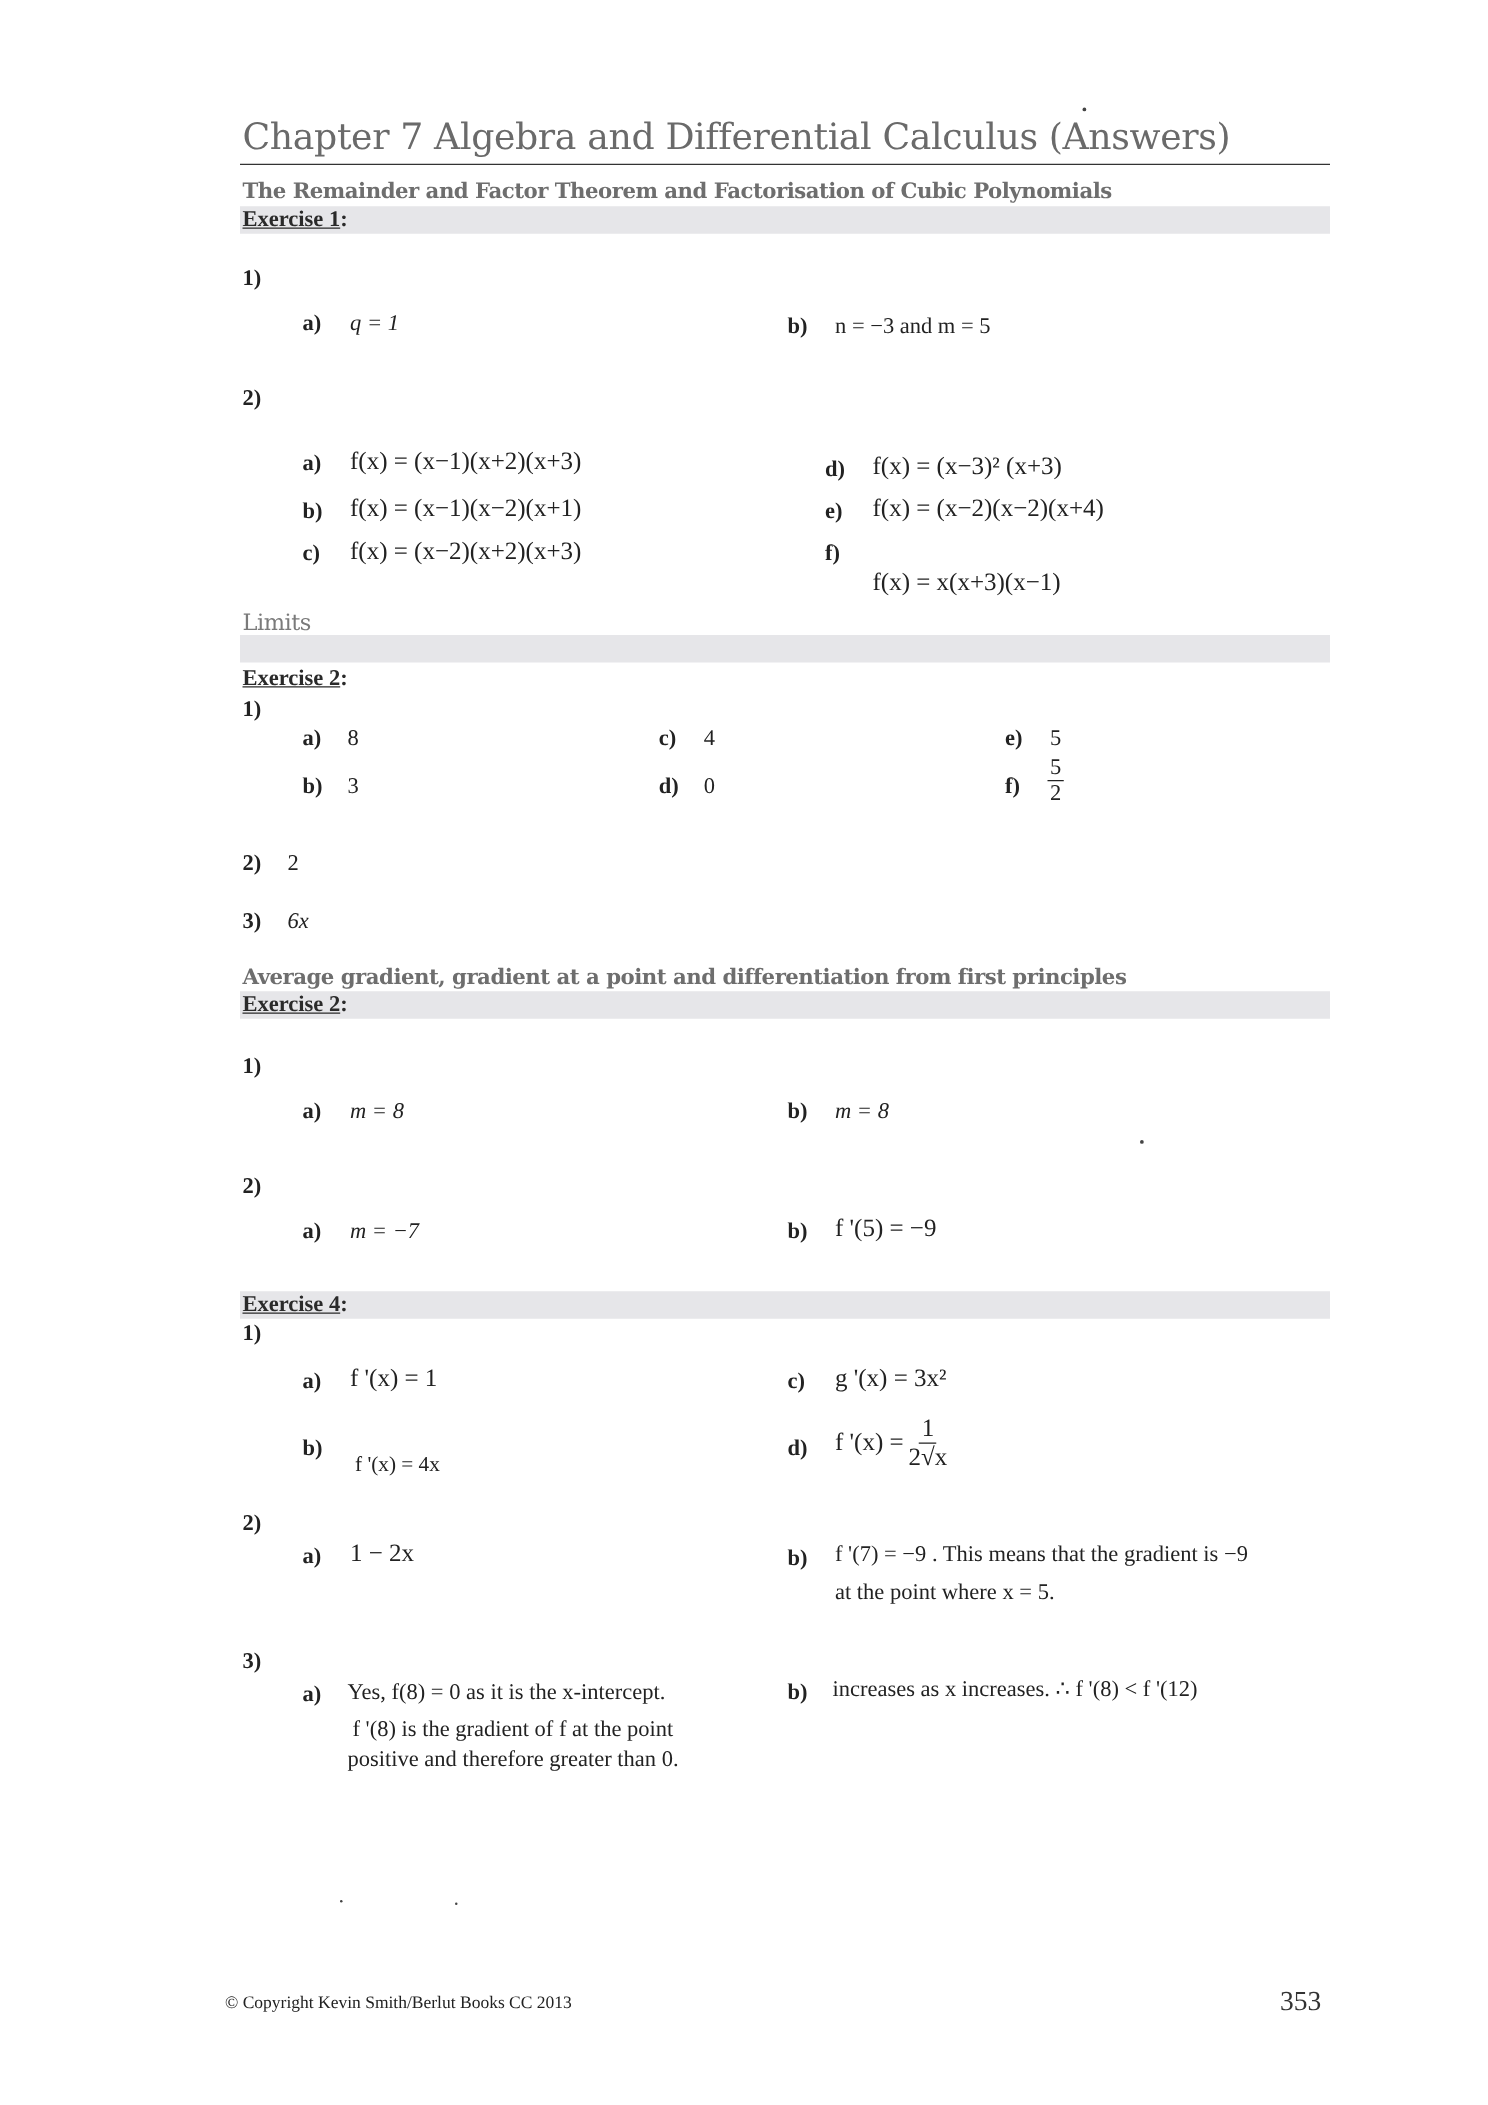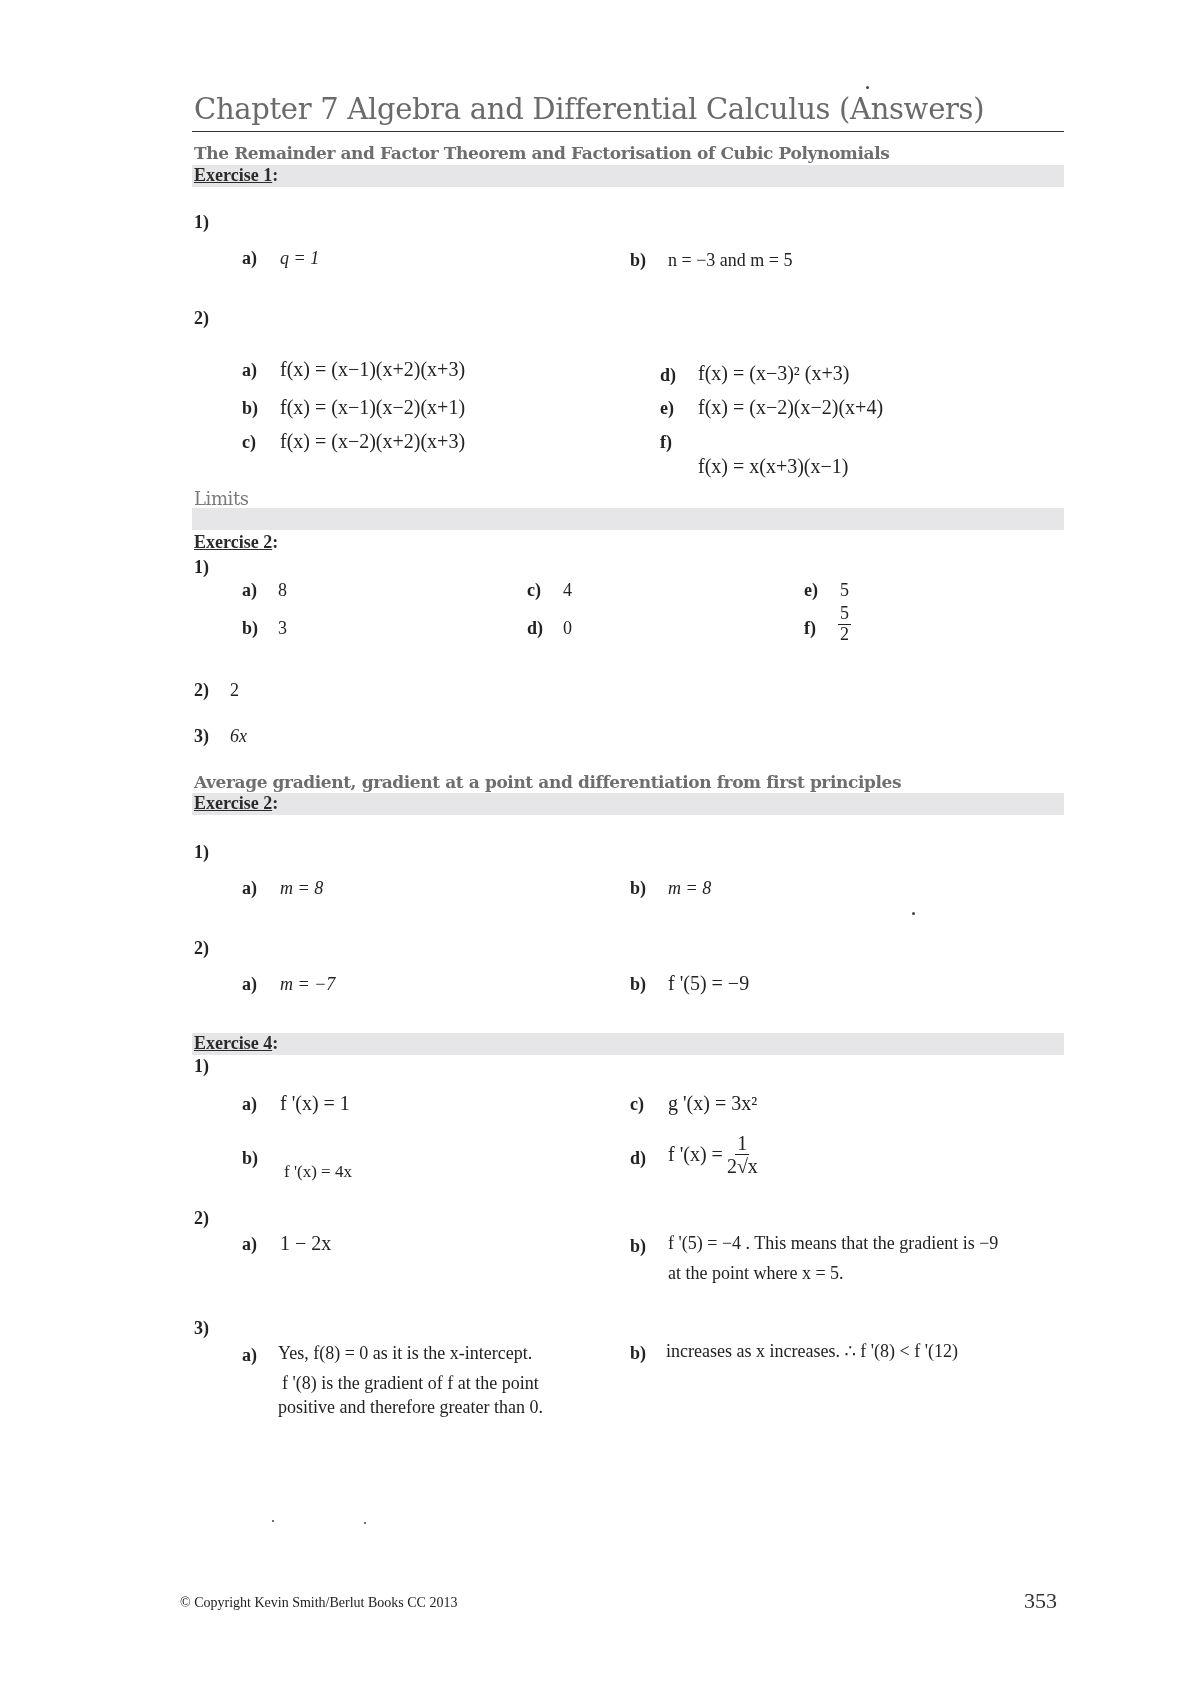--- a/index.html
+++ b/index.html
@@ -125,21 +125,21 @@
       <span class="num">1</span>
       <span>2√x</span>
     </span>
 </div>
 
 <div class="abs qnum" style="left:194px; top:1208px;">2)</div>
 <div class="abs lbl" style="left:242px; top:1234px;">a)</div>
 <div class="abs ans" style="left:280px; top:1232px; font-size:20px;">1 − 2x</div>
 <div class="abs lbl" style="left:630px; top:1236px;">b)</div>
 <div class="abs para" style="left:668px; top:1228px; white-space:nowrap;">
-  <div>f '(5) = −4 . This means that the gradient is −9</div>
+  <div>f '(7) = −9 . This means that the gradient is −9</div>
   <div>at the point where  x = 5.</div>
 </div>
 
 <div class="abs qnum" style="left:194px; top:1318px;">3)</div>
 <div class="abs lbl" style="left:242px; top:1345px;">a)</div>
 <div class="abs para" style="left:278px; top:1338px; white-space:nowrap;">
   <div>Yes,  f(8) = 0  as it is the x-intercept.</div>
   <div style="padding-left:4px;">f '(8)  is the gradient of  f  at the point</div>
   <div style="margin-top:-6px;">positive and therefore greater than 0.</div>
 </div>

